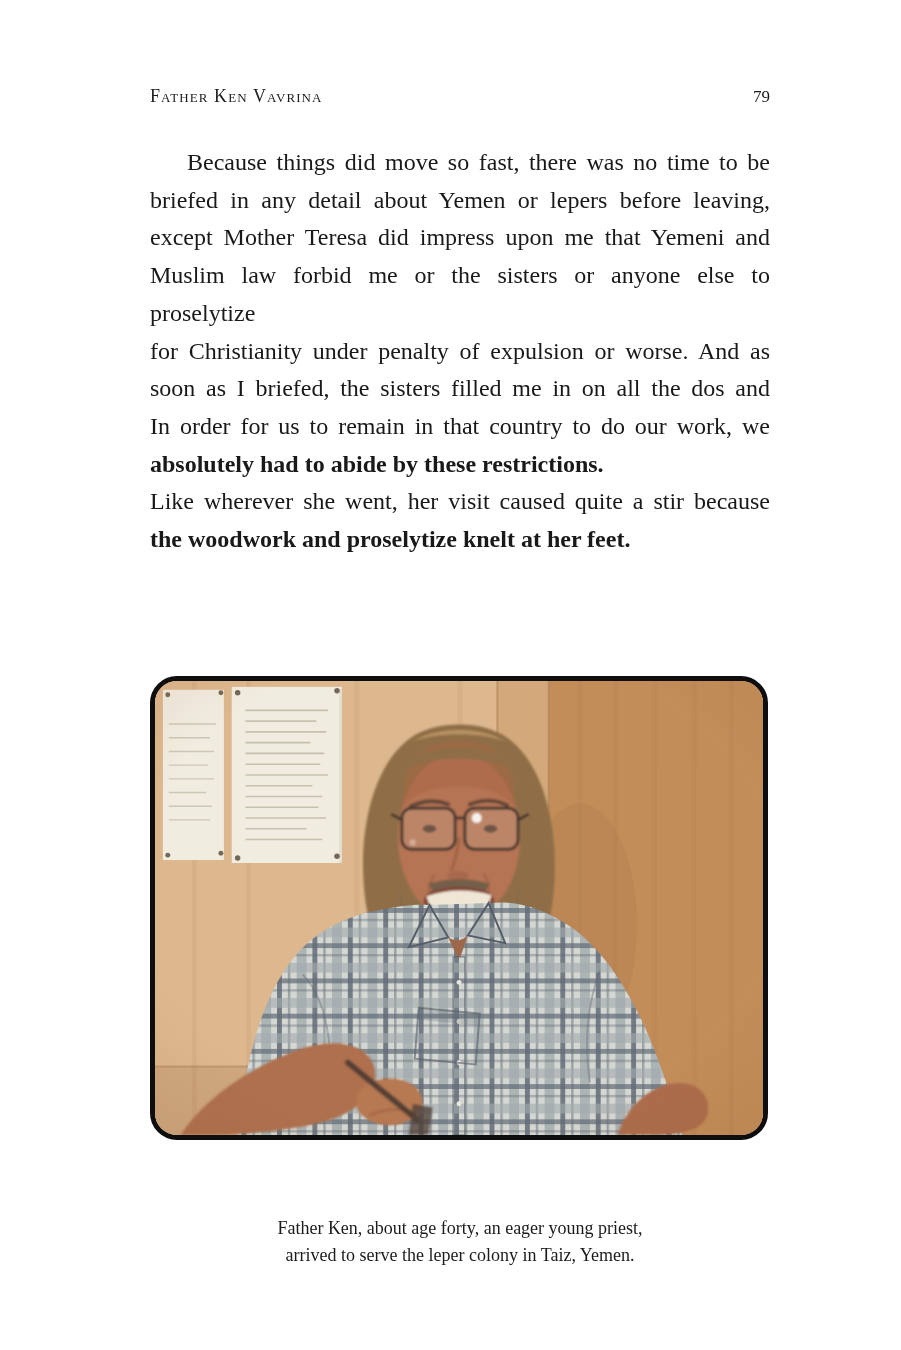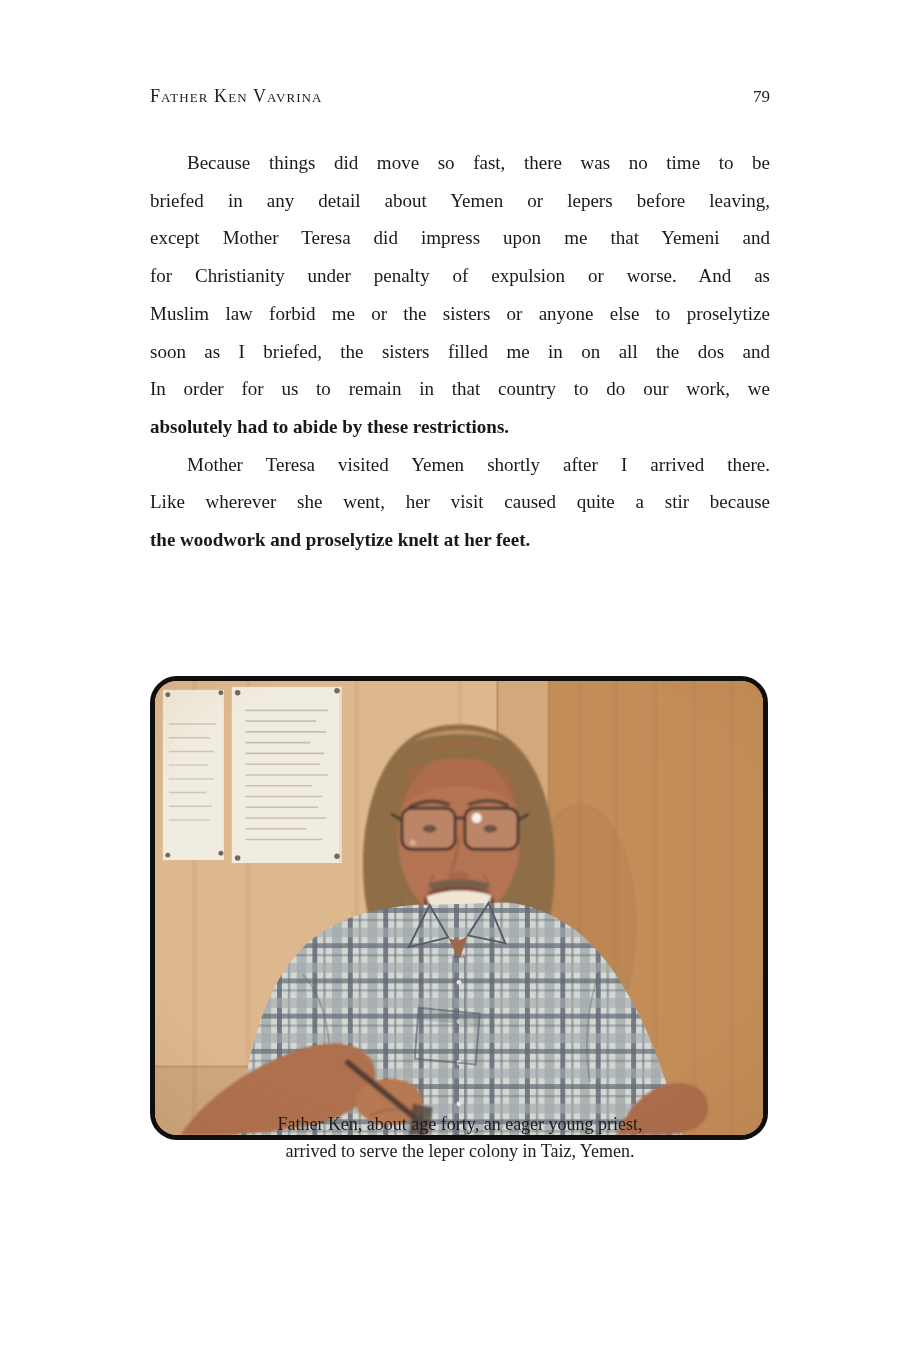--- a/index.html
+++ b/index.html
@@ -43,21 +43,21 @@
     font-size: 17px;
     color: #1c1c1c;
   }
 
   
   .body-text {
     position: absolute;
     left: 150px;
     top: 144px;
     width: 620px;
-    font-size: 19px;
+    font-size: 24px;
     line-height: 37.7px;
     color: #191919;
   }
   .paragraph { margin: 0; }
   .line {
     text-align: justify;
     -moz-text-align-last: justify;
     text-align-last: justify;
     white-space: normal;
   }
@@ -84,21 +84,21 @@
     border-radius: 27px;
     overflow: hidden;
     background: var(--wall-mid, #d2a778);
   }
   .photo-frame svg { display: block; width: 100%; height: 100%; }
 
   
   .photo-caption {
     position: absolute;
     left: 150px;
-    top: 1111px;
+    top: 1215px;
     width: 620px;
     font-size: 18px;
     line-height: 27px;
     color: #1b1b1b;
   }
   .caption-line { text-align: center; }
 </style>
 </head>
 <body>
 
@@ -107,28 +107,27 @@
   <header class="running-header">
     <div class="title">Father Ken Vavrina</div>
     <div class="pageno">79</div>
   </header>
 
   <main class="body-text" id="body-text">
       <div class="paragraph">
         <div class="line first">Because things did move so fast, there was no time to be</div>
         <div class="line">briefed in any detail about Yemen or lepers before leaving,</div>
         <div class="line">except Mother Teresa did impress upon me that Yemeni and</div>
+        <div class="line">Muslim law forbid me or the sisters or anyone else to proselytize</div>
         <div class="line">for Christianity under penalty of expulsion or worse. And as</div>
-        <div class="line">Muslim law forbid me or the sisters or anyone else to proselytize</div>
         <div class="line">soon as I briefed, the sisters filled me in on all the dos and</div>
         <div class="line">In order for us to remain in that country to do our work, we</div>
         <div class="line last">absolutely had to abide by these restrictions.</div>
       </div>
       <div class="paragraph">
-        <div class="line first">Mother Teresa visited Yemen shortly after I arrived there.</div>
         <div class="line">Like wherever she went, her visit caused quite a stir because</div>
         <div class="line last">the woodwork and proselytize knelt at her feet.</div>
       </div>
     </main>
 
   <figure class="photo-figure">
     <div class="photo-frame">
       <svg viewBox="0 0 618 464" preserveAspectRatio="none" role="img" aria-label="Father Ken, smiling broadly, wearing large glasses, a beard and a short-sleeved plaid shirt, seated before a wood-paneled wall with two white papers pinned at upper left">
         <defs>
           <filter id="soften" x="-5%" y="-5%" width="110%" height="110%">

